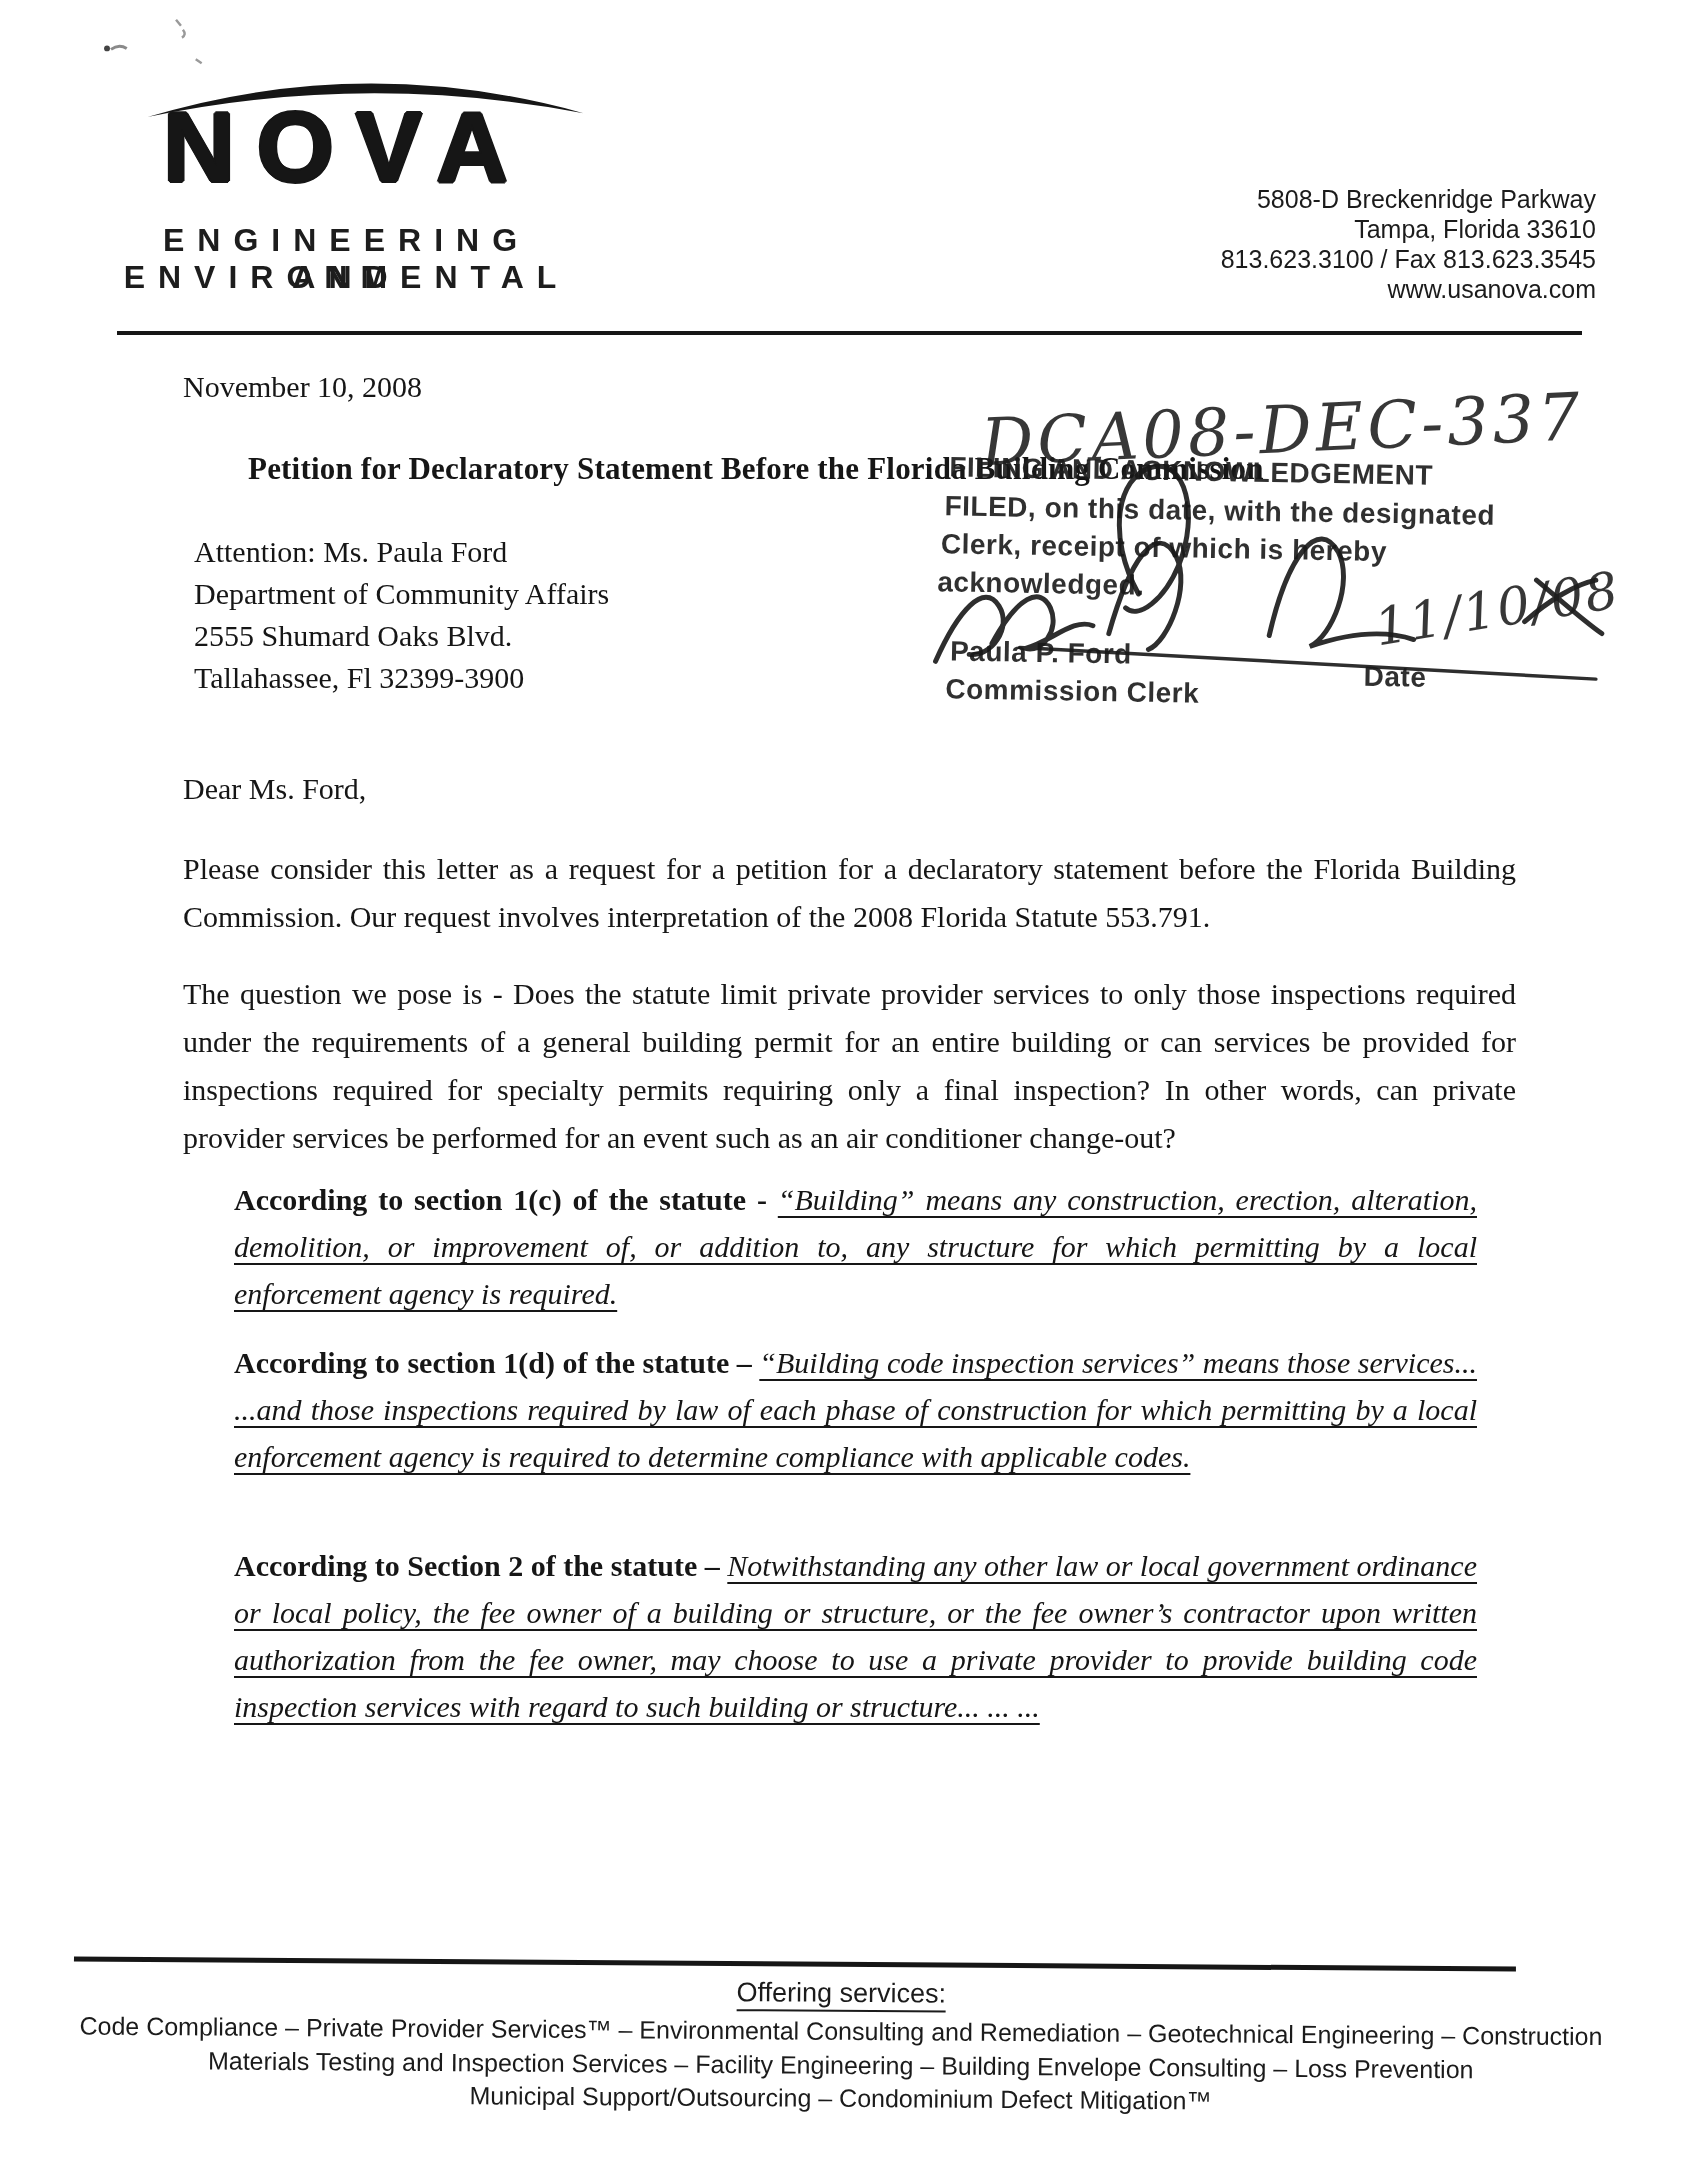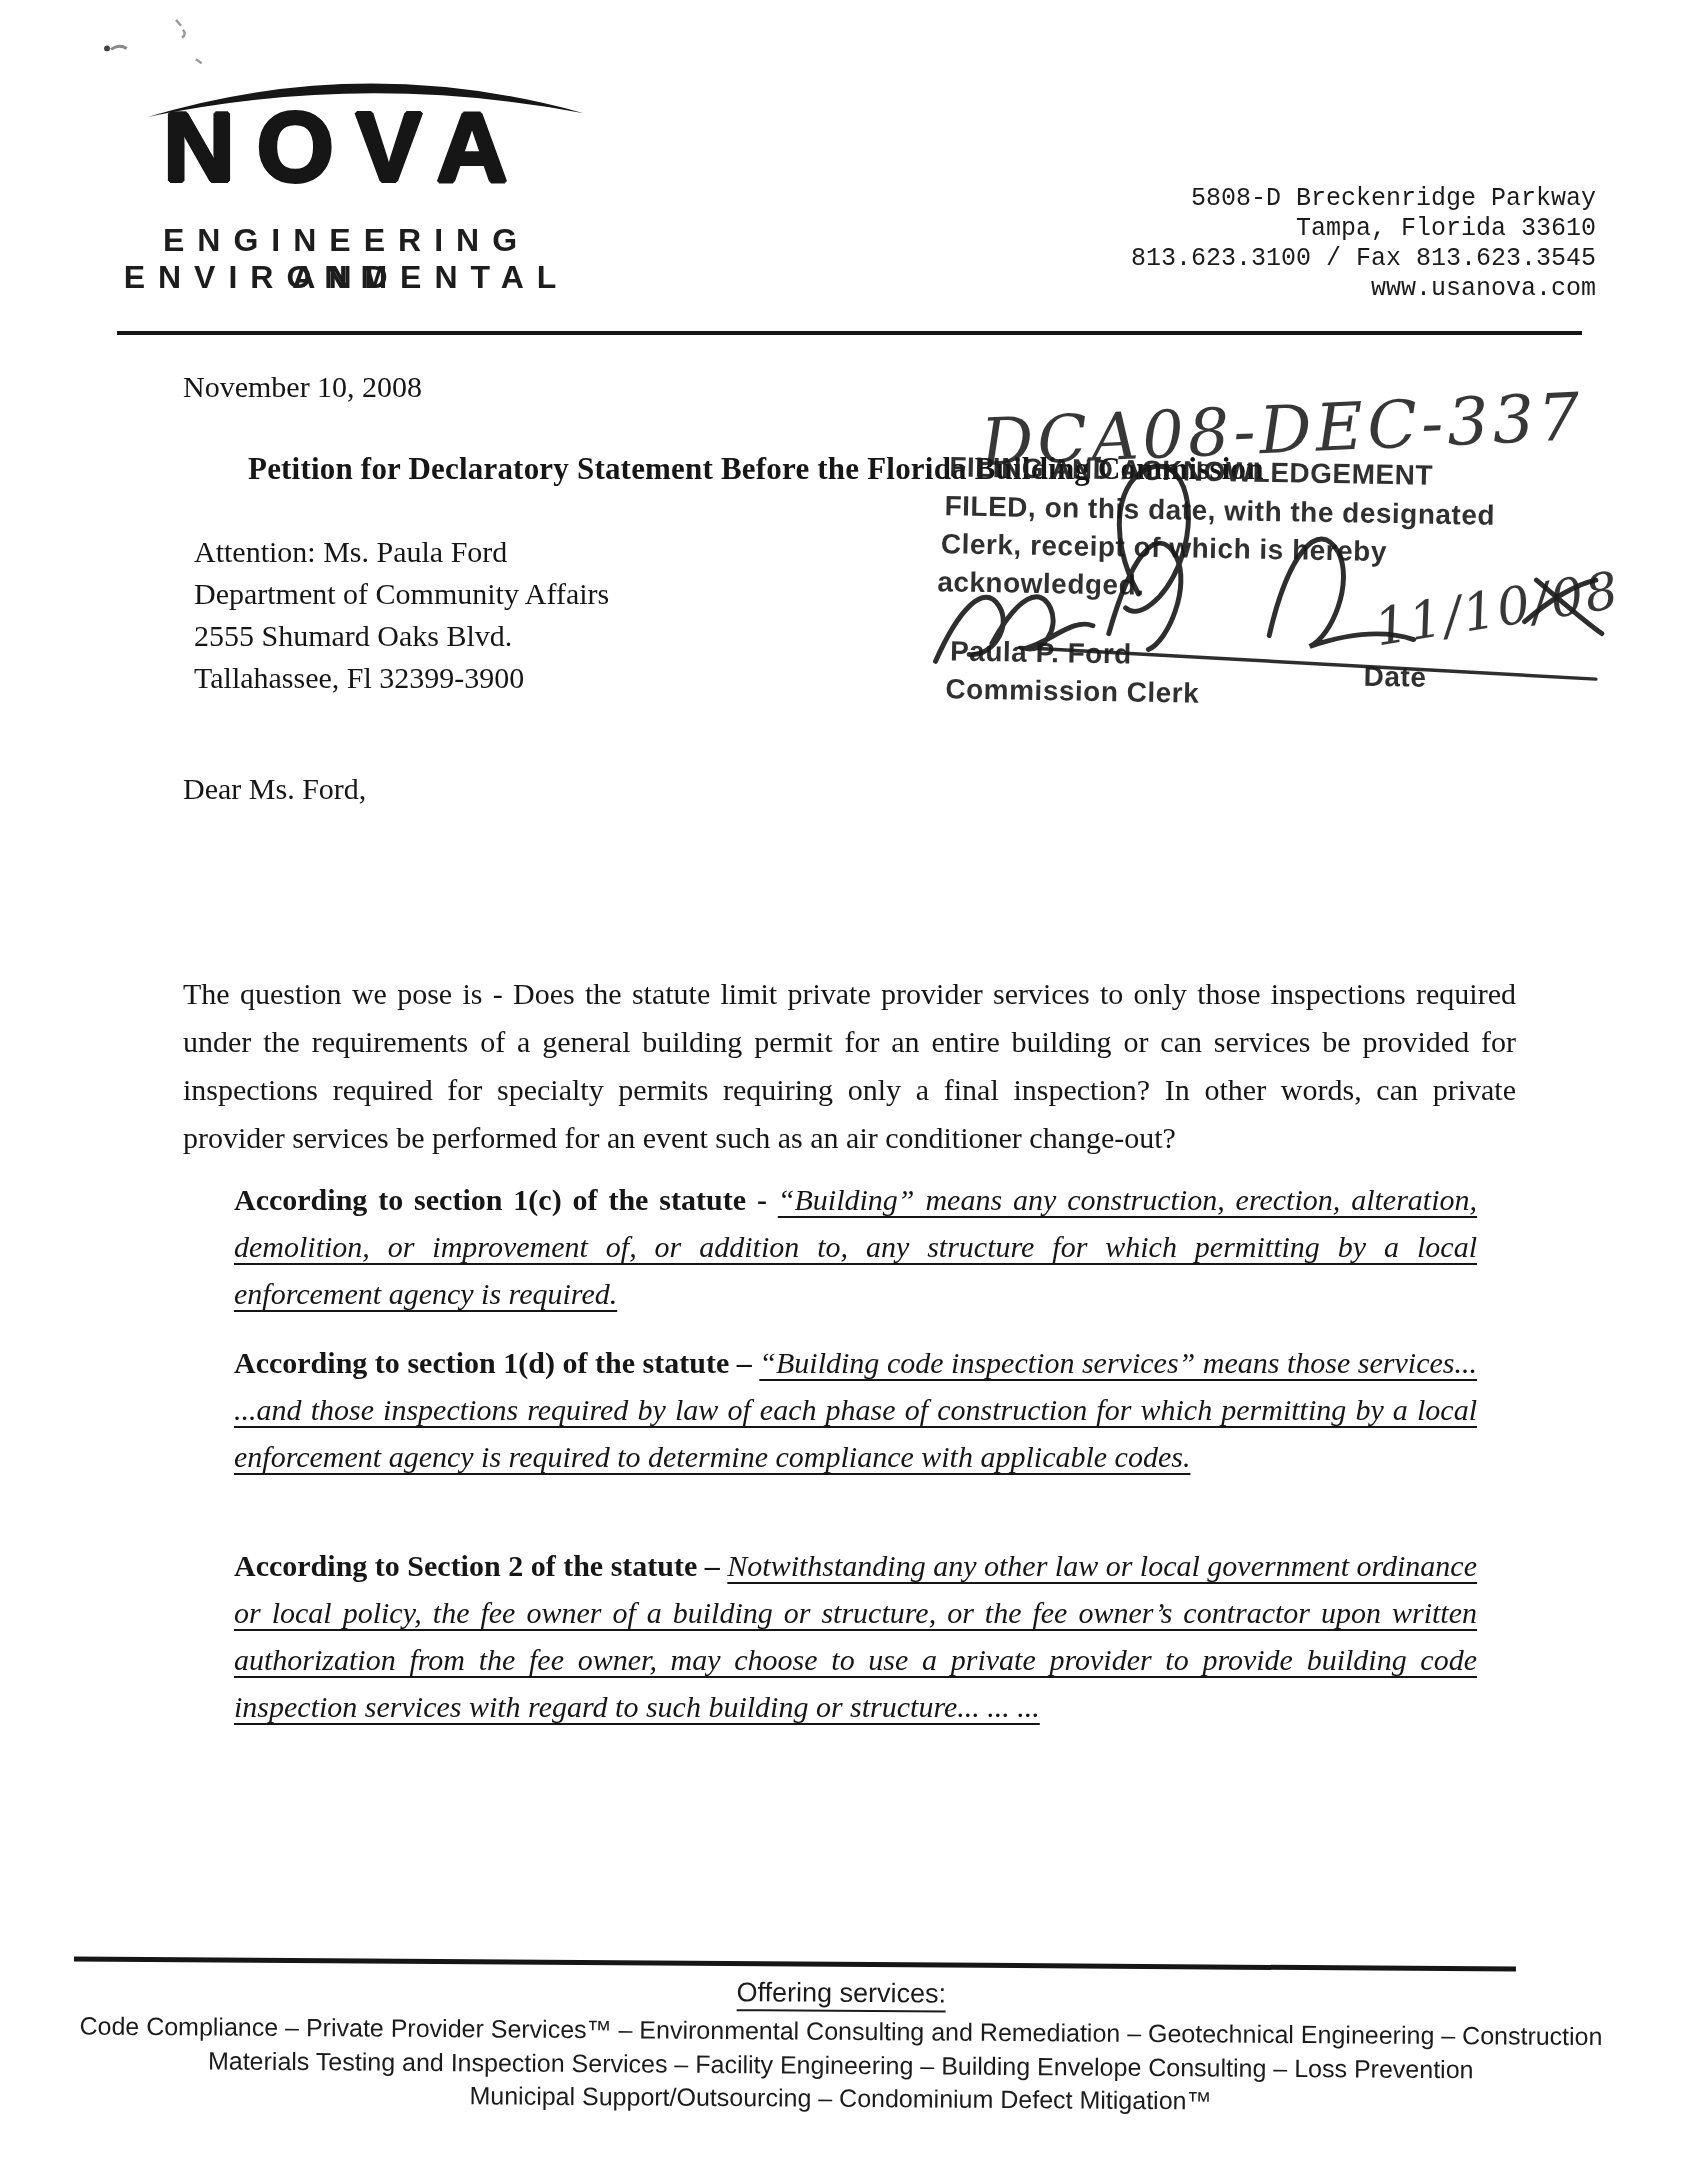--- a/index.html
+++ b/index.html
@@ -23,21 +23,21 @@
   }
   .logo-tag{
     width:475px; left:109px; text-align:center;
     font-family:"Liberation Sans", sans-serif; font-weight:bold;
     font-size:32px; letter-spacing:13px; color:#1d1d1d;
   }
   .tag1{ top:222px; }
   .tag2{ top:259px; }
   .address{
     top:184px; right:87px; text-align:right;
-    font-family:Liberation Mono, monospace;
+    font-family:Liberation Sans, sans-serif;
     font-size:25px; line-height:30px; color:#1b1b1b;
   }
   .rule-top{ left:117px; top:331px; width:1465px; height:4px; background:#161616; }
 
   
   .date-line{ left:183px; top:370px; font-size:30px; }
   .doc-title{ left:248px; top:451px; font-size:31px; font-weight:bold; letter-spacing:0.2px; }
   .attention{ left:194px; top:531px; font-size:30px; line-height:42px; }
   .salutation{ left:183px; top:772px; font-size:30px; }
   .para{ left:183px; width:1333px; font-size:30px; line-height:48px; text-align:justify; }
@@ -122,20 +122,21 @@
 
   <div class="abs attention">
     <div>Attention: Ms. Paula Ford</div>
     <div>Department of Community Affairs</div>
     <div>2555 Shumard Oaks Blvd.</div>
     <div>Tallahassee, Fl 32399-3900</div>
   </div>
 
   <div class="abs salutation">Dear Ms. Ford,</div>
 
+  <div class="abs para p1">Please consider this letter as a request for a petition for a declaratory statement before the Florida Building Commission.  Our request involves interpretation of the 2008 Florida Statute 553.791.</div>
 
   <div class="abs para p2">The question we pose is - Does the statute limit private provider services to only those inspections required under the requirements of a general building permit for an entire building or can services be provided for inspections required for specialty permits requiring only a final inspection?  In other words, can private provider services be performed for an event such as an air conditioner change-out?</div>
 
   <div class="abs section s1">
     <span class="lead">According to section 1(c) of the statute -</span>
     <span class="quote">“Building” means any construction, erection, alteration, demolition, or improvement of, or addition to, any structure for which permitting by a local enforcement agency is required.</span>
   </div>
 
   <div class="abs section s2">
     <span class="lead">According to section 1(d) of the statute –</span>

